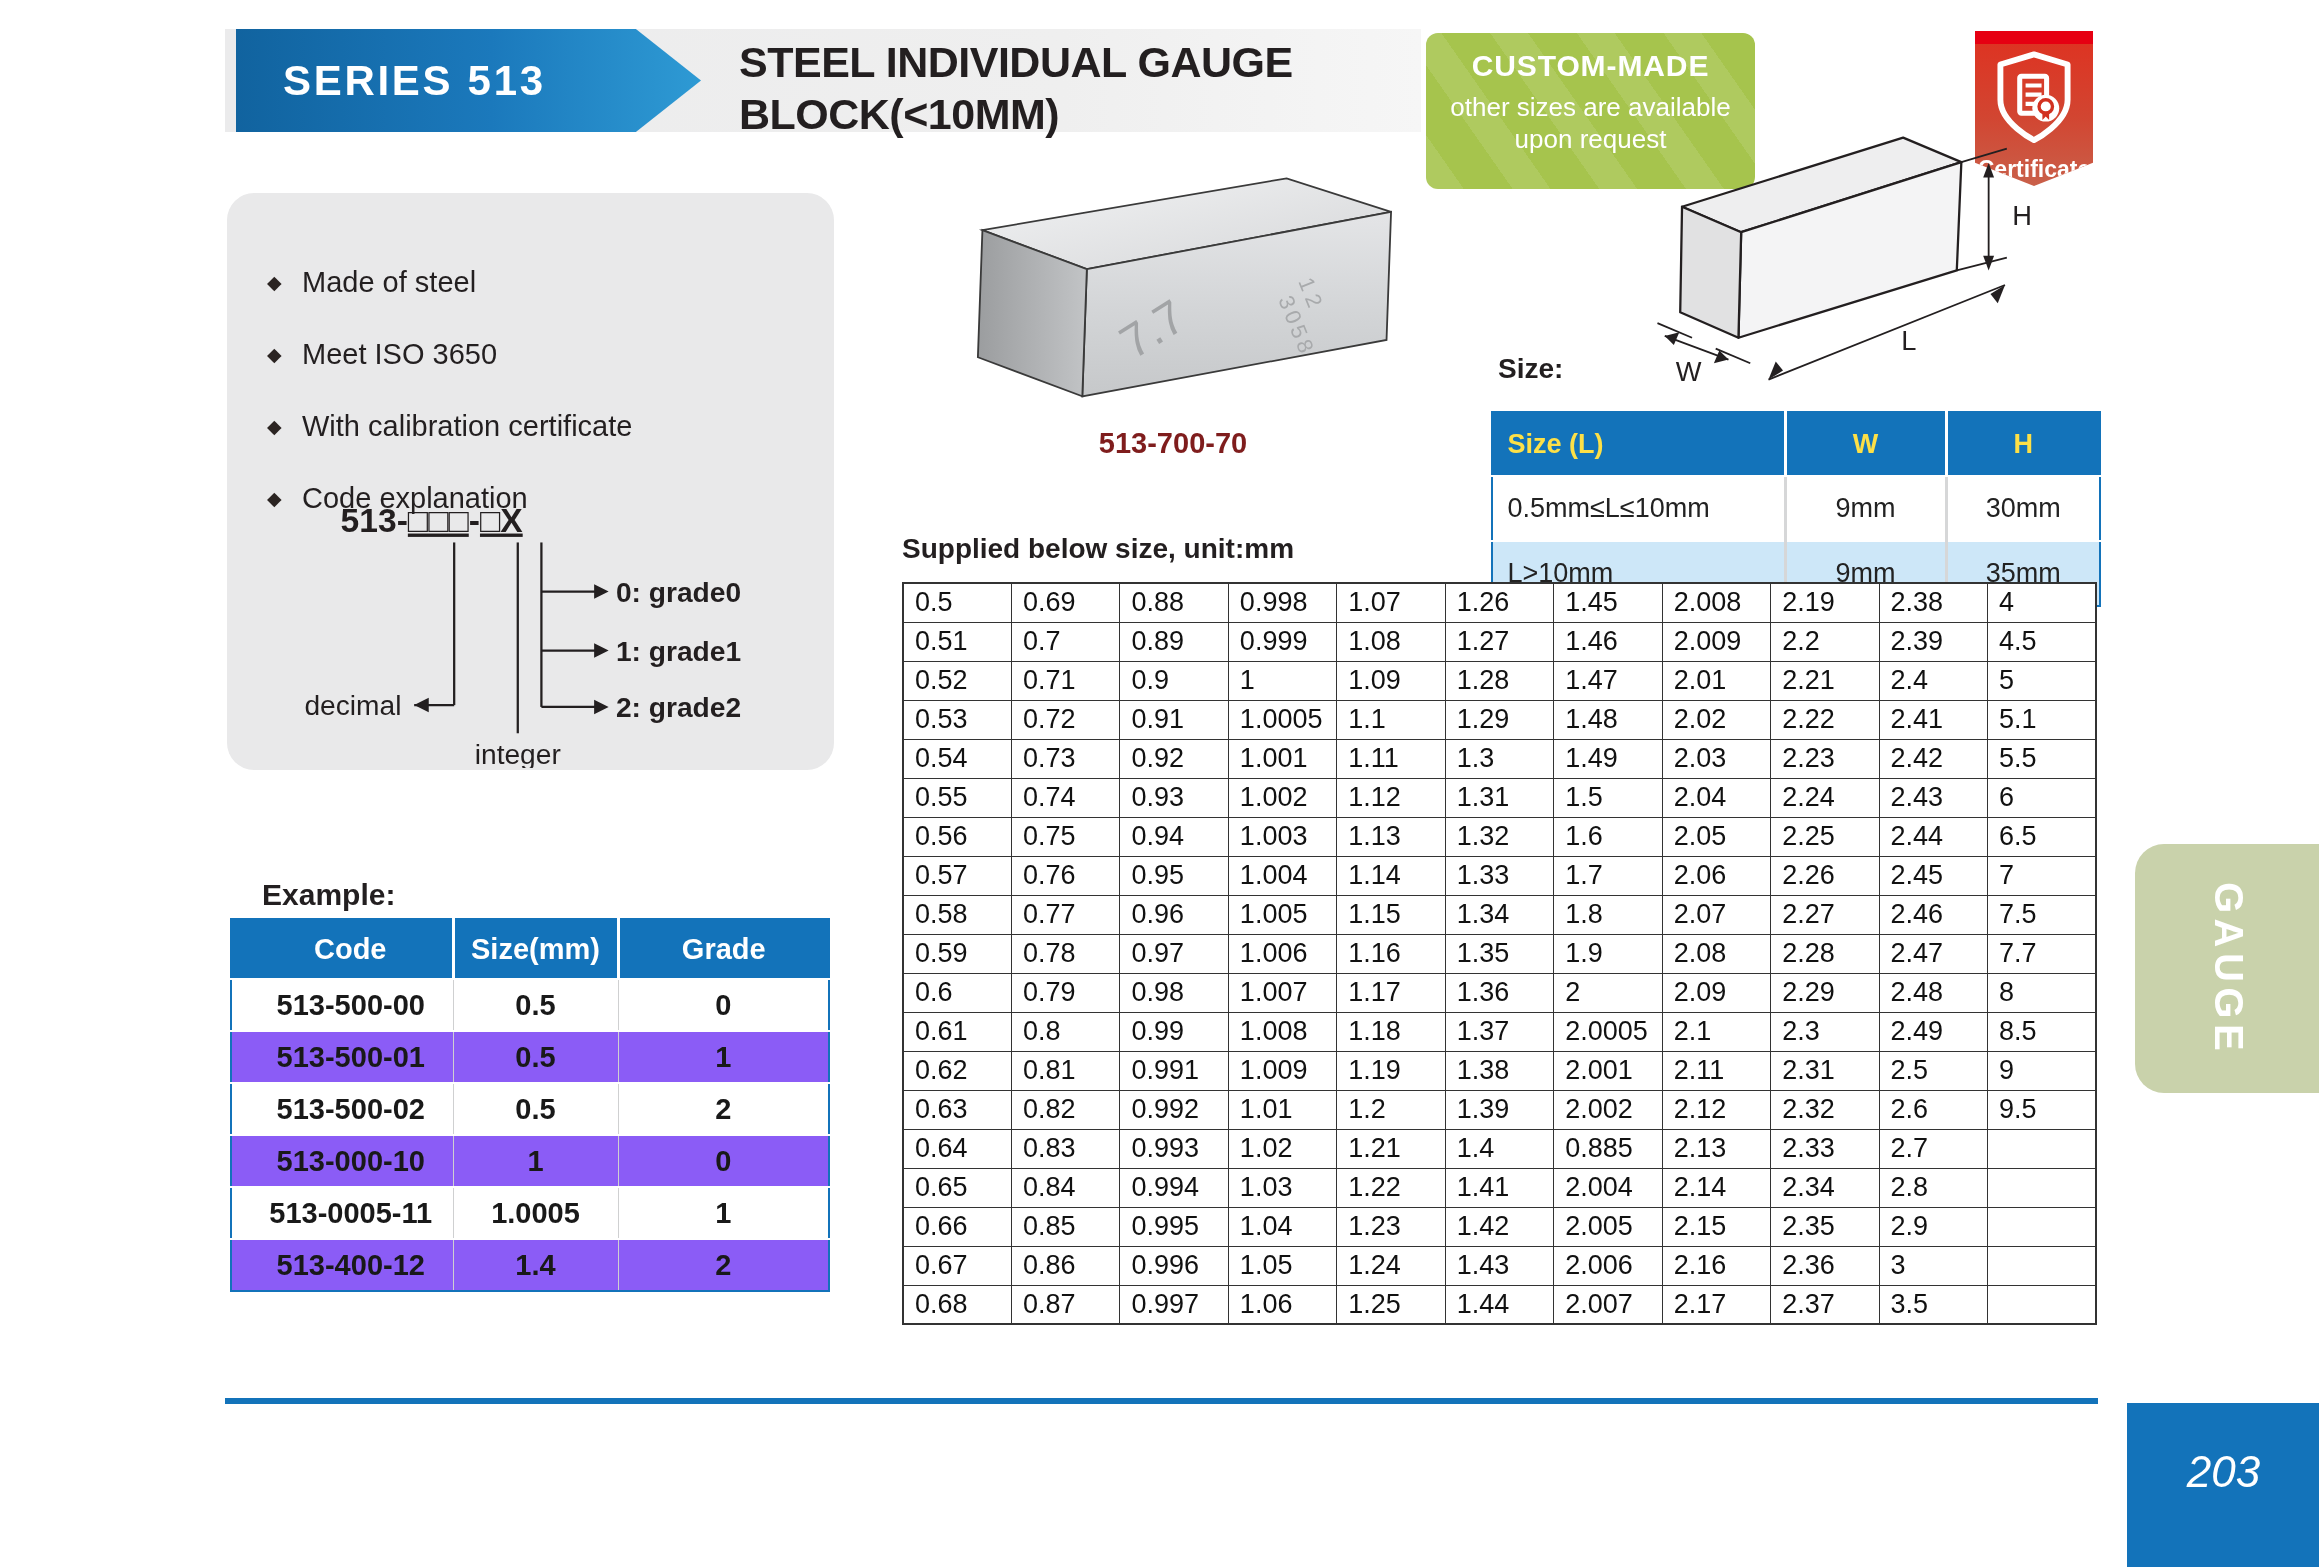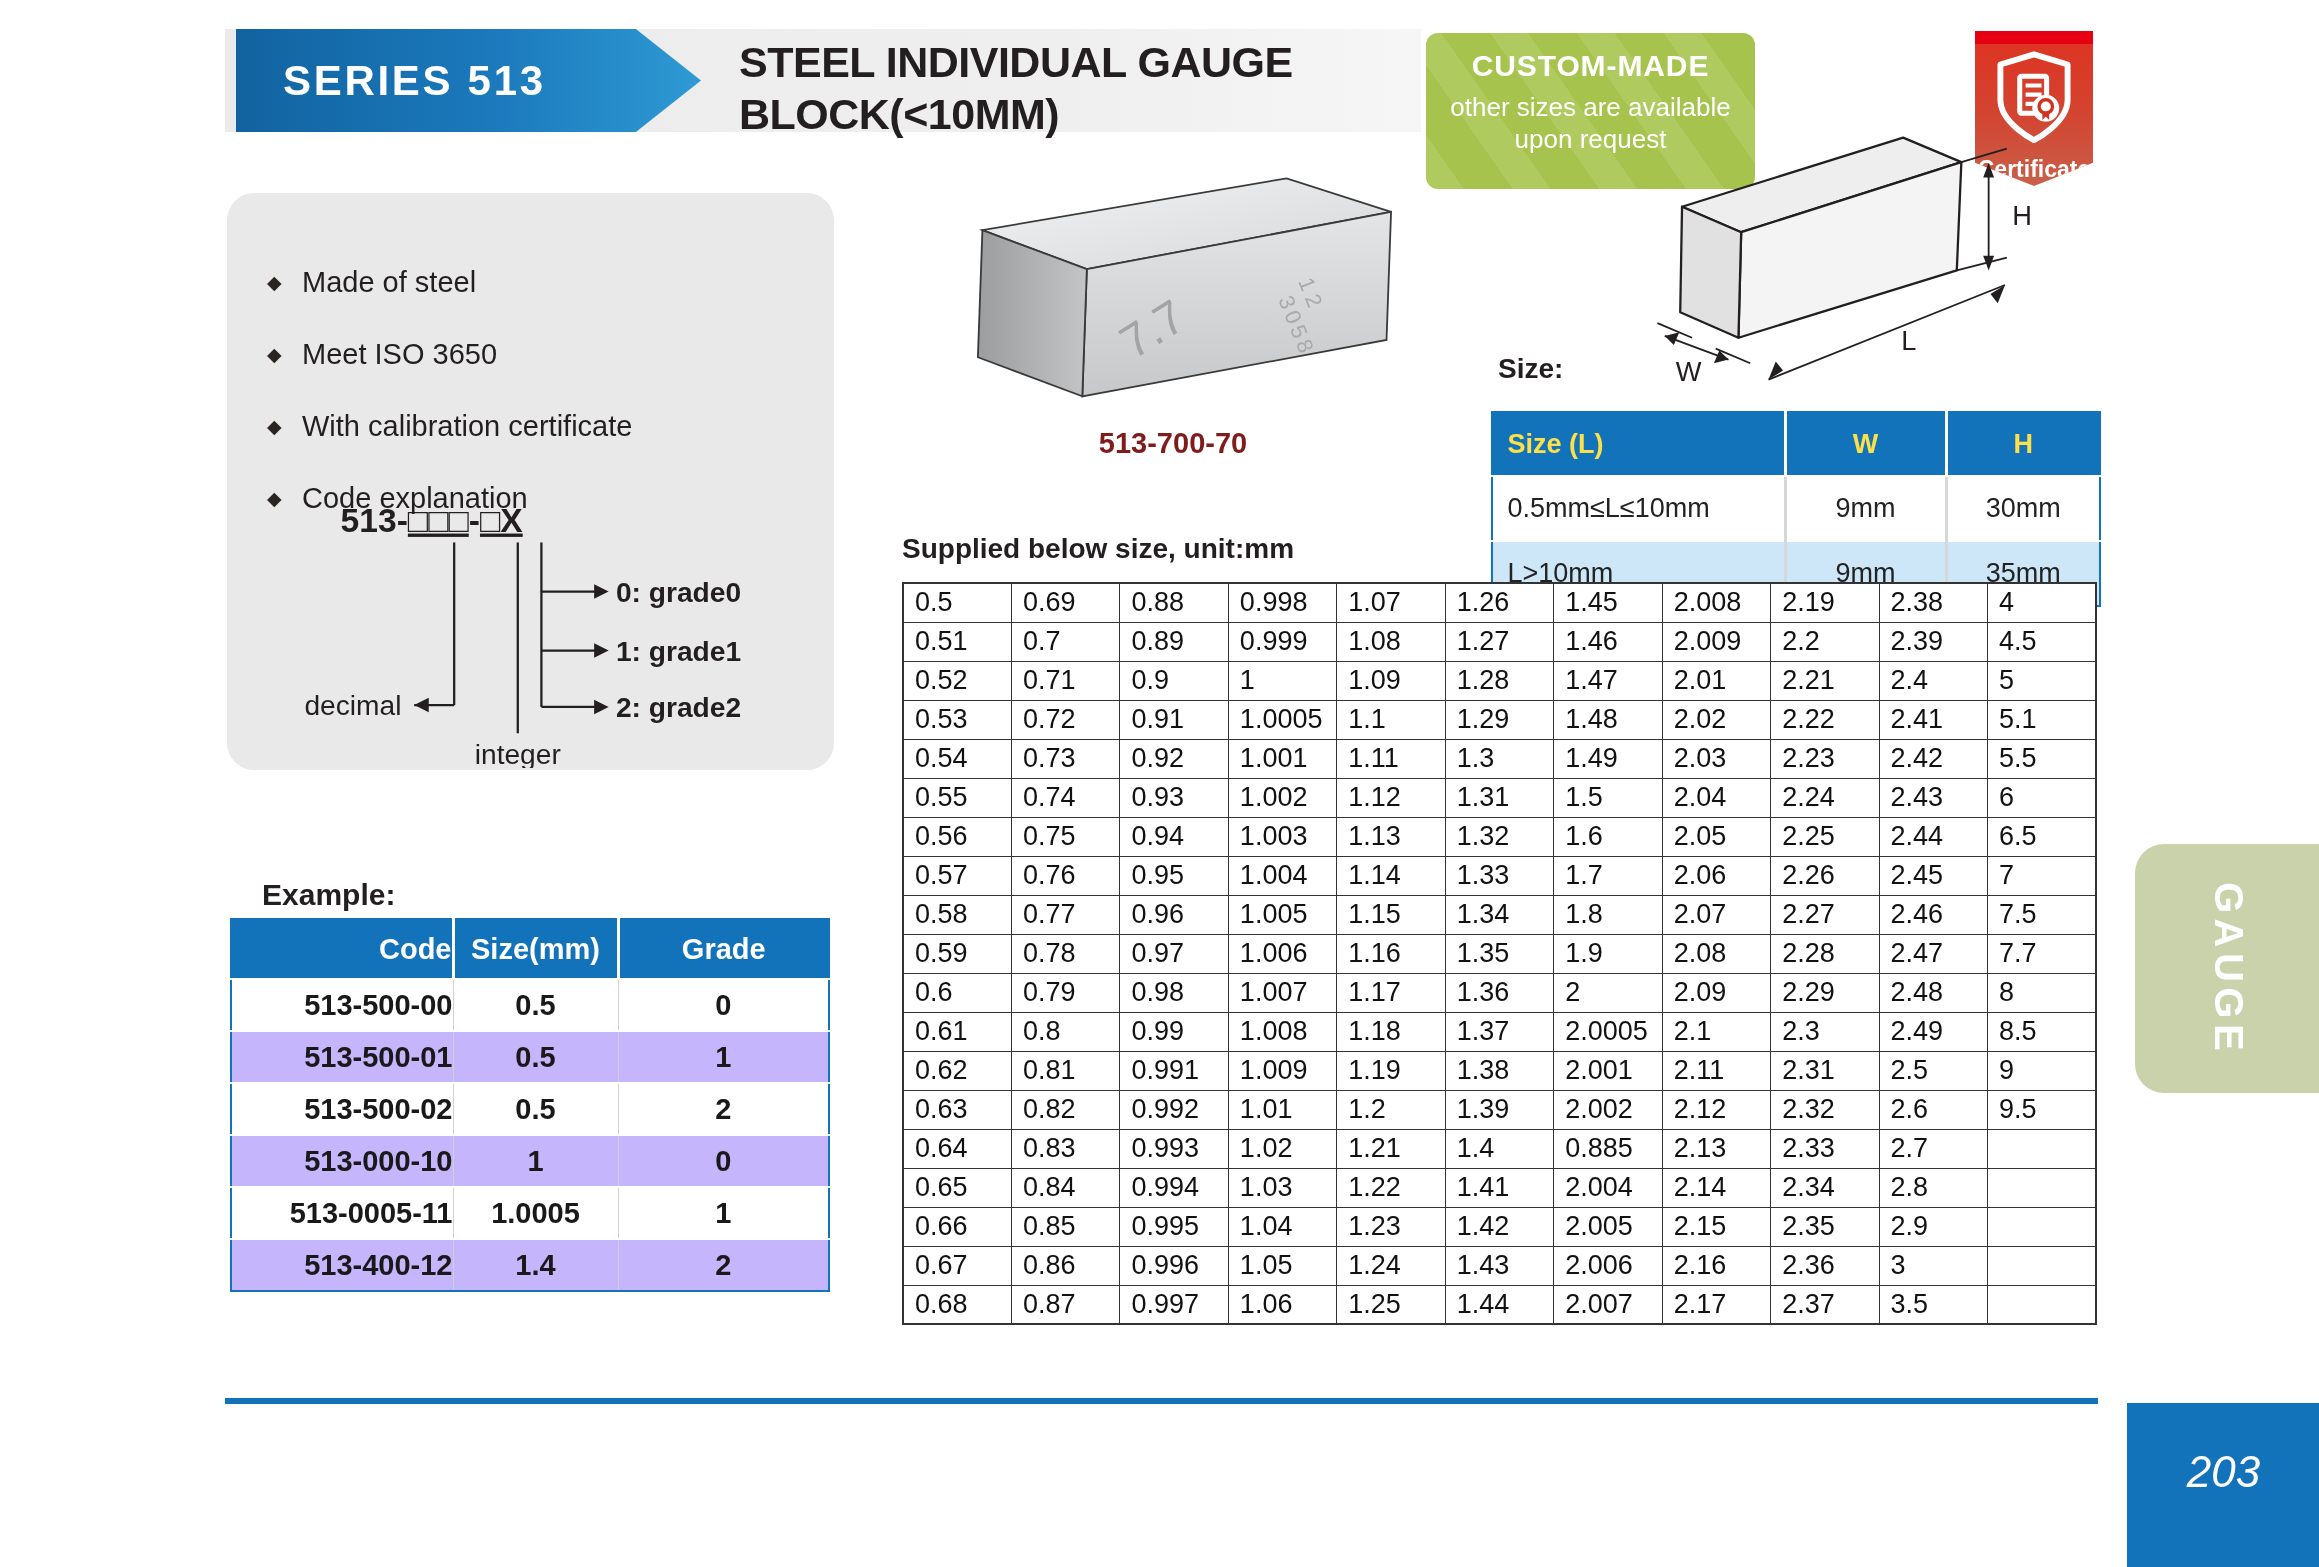--- a/index.html
+++ b/index.html
@@ -74,26 +74,26 @@
     border:2.7px solid #333; background:#fff; }
   .supplied-table td { border:1.8px solid #333; height:39px; font-size:27px; color:#111;
     padding-left:11px; text-align:left; white-space:nowrap; overflow:hidden; background:#fff; }
 
   
   .example-label { position:absolute; left:262px; top:878px; font-size:30px; font-weight:bold; color:#231f20; }
   .example-table { position:absolute; left:230px; top:918px; width:598px; table-layout:fixed;
     border:2.7px solid #1373ba; }
   .example-table th { background:#1373ba; color:#fff; font-size:29px; font-weight:bold; height:60px; }
   .example-table th + th { border-left:3.6px solid #fff;margin-left:20px; }
-  .example-table th.l, .example-table td.l { text-align:right; padding-left:17px; }
+  .example-table th.l, .example-table td.l { text-align:center; padding-left:17px; }
   .example-table th.c, .example-table td.c { text-align:center; }
   .example-table td { font-size:29px; font-weight:bold; color:#191919; height:52px;
     background:#fff; border-top:2.7px solid #fff; }
   .example-table td + td { border-left:1.8px solid #cfd0d1; }
-  .example-table tr.alt td { background:#c4b5fd; }
+  .example-table tr.alt td { background:#8b5cf6; }
 
   
   .gauge-tab { position:absolute; left:2135px; top:844px; width:185px; height:249px;
     background:#c9d2ab; border-radius:29px 0 0 29px; }
   .gauge-tab span { position:absolute; left:50%; top:50%; transform:translate(-50%,-50%) rotate(90deg);
     color:#fff; font-size:40px; font-weight:bold; letter-spacing:5.5px; white-space:nowrap; }
   .bottom-rule { position:absolute; left:225px; top:1398px; width:1873px; height:5.5px; background:#1373ba; }
   .page-box { position:absolute; left:2127px; top:1403px; width:193px; height:165px; background:#1373ba;font-style:italic; }
   .page-box span { display:block; margin-top:44px; text-align:center; color:#fff; font-size:44px; }
 </style>

